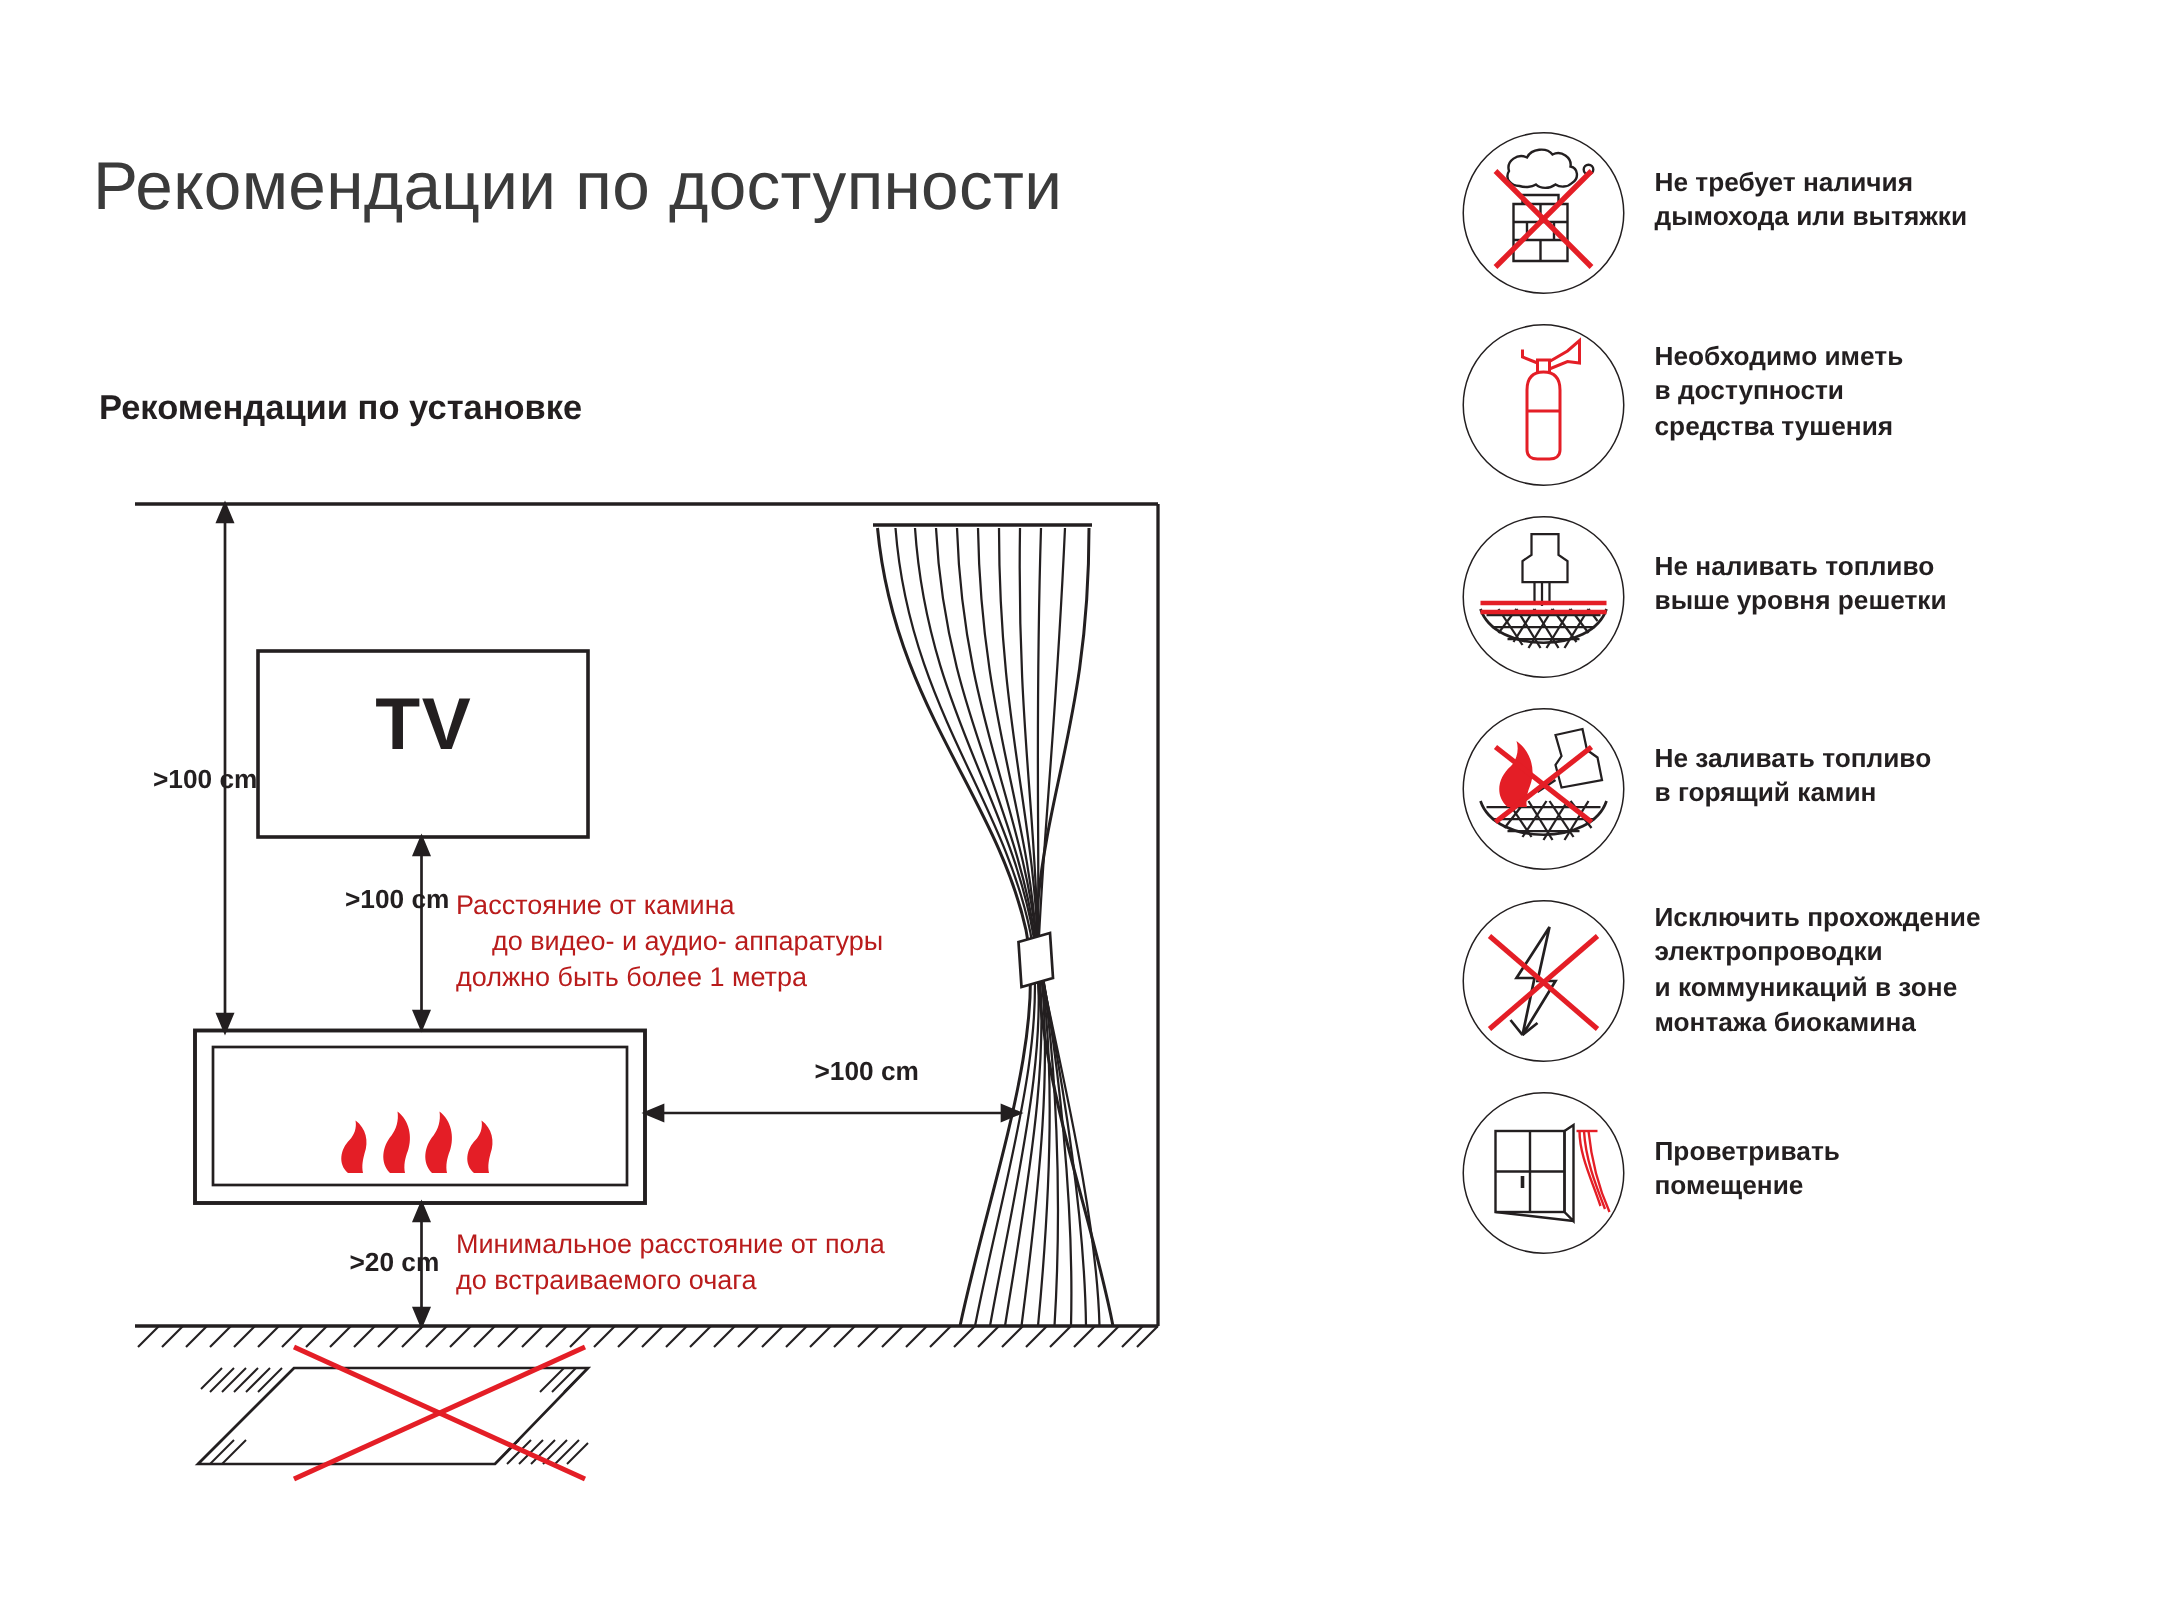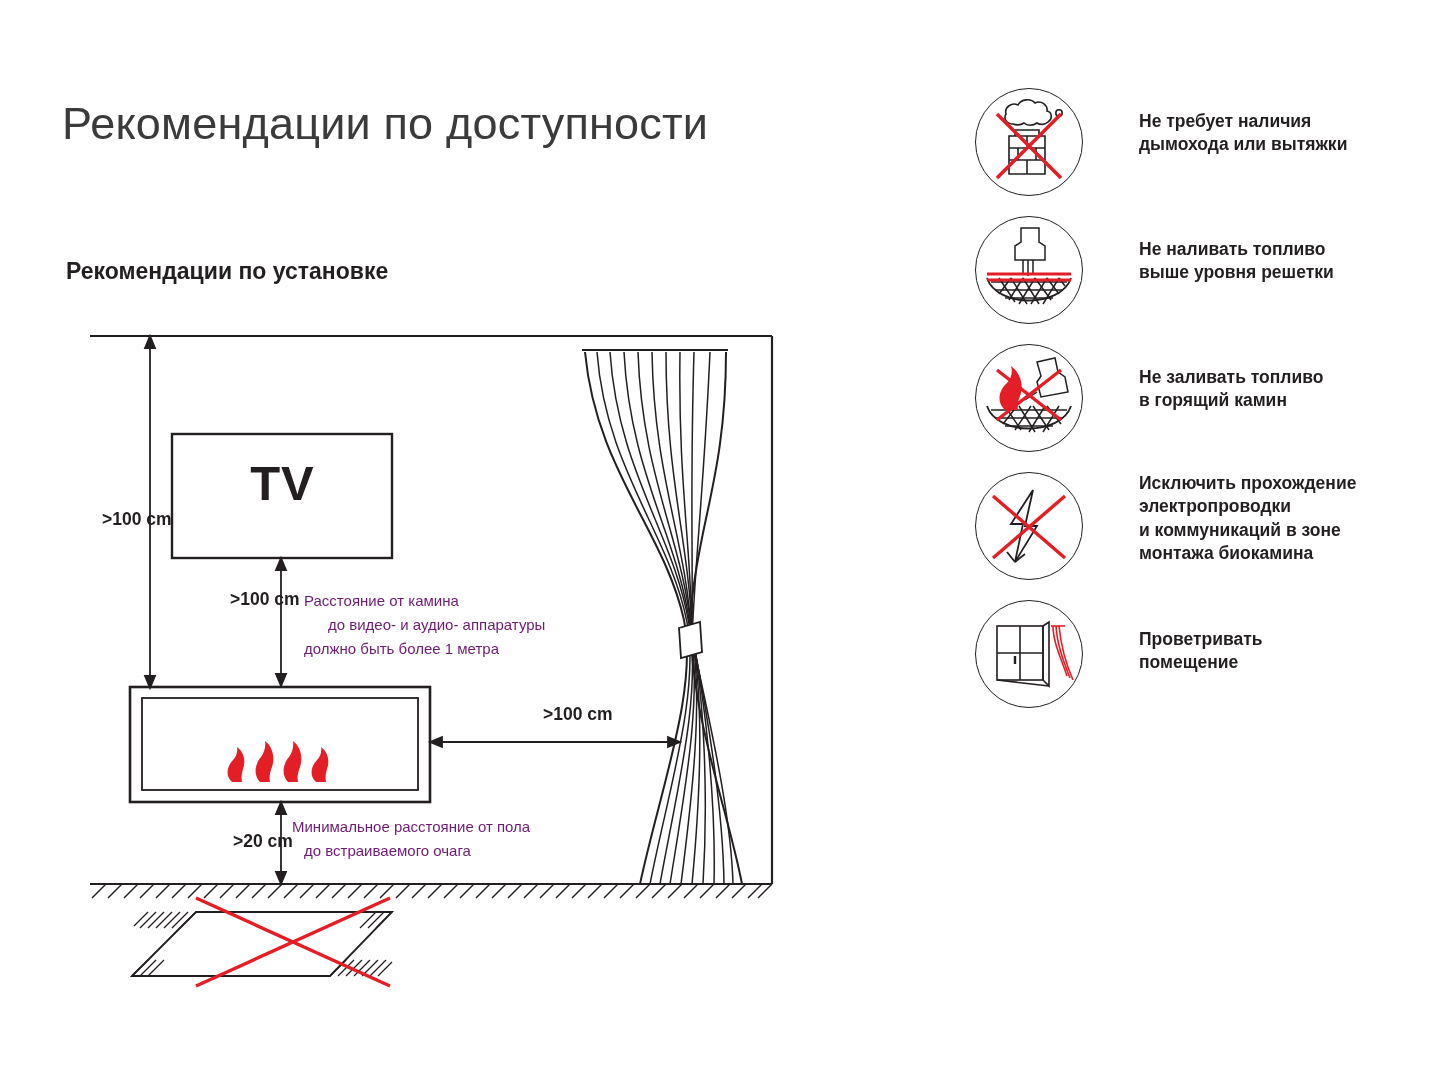--- a/index.html
+++ b/index.html
@@ -13,29 +13,29 @@
   }
   #section-title{
     position:absolute;left:66px;top:258px;
     font-size:23px;font-weight:700;color:#231f20;
   }
 
   
   #diagram{position:absolute;left:0;top:0;width:930px;height:824px;}
 
   .lbl{position:absolute;font-size:17.5px;font-weight:700;color:#231f20;white-space:nowrap;margin-left:44px;}
-  .desc{position:absolute;font-size:15px;font-weight:400;color:#701a75;line-height:1.45;white-space:nowrap;}
+  .desc{position:absolute;font-size:18px;font-weight:400;color:#b91c1c;line-height:1.45;white-space:nowrap;}
   #tv-text{
     position:absolute;left:175px;top:455px;width:215px;text-align:center;
     font-size:49px;font-weight:700;color:#231f20;letter-spacing:1px;
   }
 
   
   #right-col{position:absolute;left:975px;top:88px;width:460px;}
-  .row{position:relative;display:flex;align-items:flex-start;margin-bottom:18px;gap:36px;}
+  .row{position:relative;display:flex;align-items:flex-start;margin-bottom:18px;}
   .row .icon-wrap{flex:0 0 110px;height:110px;position:relative;}
   .row .txt{
     font-size:17.5px;font-weight:700;line-height:1.33;color:#231f20;
     padding-left:18px;padding-top:4px;white-space:pre-line;
   }
   .r1 .txt{padding-top:22px;}
   .r2 .txt{padding-top:10px;}
   .r3 .txt{padding-top:22px;}
   .r4 .txt{padding-top:22px;}
   .r5 .txt{padding-top:0px;}
@@ -198,21 +198,21 @@
 
   <div class="lbl" style="left:58px;top:509px;">&gt;100 cm</div>
   <div class="lbl" style="left:186px;top:589px;">&gt;100 cm</div>
   <div class="lbl" style="left:499px;top:704px;">&gt;100 cm</div>
   <div class="lbl" style="left:189px;top:831px;">&gt;20 cm</div>
 
   <div class="desc" style="left:304px;top:590px;">Расстояние от камина</div>
   <div class="desc" style="left:304px;top:614px;margin-left:24px;">до видео- и аудио- аппаратуры</div>
   <div class="desc" style="left:304px;top:638px;">должно быть более 1 метра</div>
 
-  <div class="desc" style="left:292px;top:816px;">Минимальное расстояние от пола</div>
+  <div class="desc" style="left:304px;top:816px;">Минимальное расстояние от пола</div>
   <div class="desc" style="left:304px;top:840px;">до встраиваемого очага</div>
 </div>
 
 <div id="right-col">
 
   <div class="row r1">
     <div class="icon-wrap">
       <div class="circle"></div>
       <svg width="108" height="108" viewBox="0 0 108 108">
         <g stroke="#231f20" fill="none" stroke-width="1.6">
@@ -234,20 +234,42 @@
         <g stroke="#e41e26" stroke-width="3.6">
           <line x1="22" y1="26" x2="86" y2="90"></line>
           <line x1="86" y1="26" x2="22" y2="90"></line>
         </g>
       </svg>
     </div>
     <div class="txt">Не требует наличия
 дымохода или вытяжки</div>
   </div>
 
+  <div class="row r2">
+    <div class="icon-wrap">
+      <div class="circle"></div>
+      <svg width="108" height="108" viewBox="0 0 108 108">
+        <g stroke="#e41e26" fill="none" stroke-width="2">
+
+          <path d="M43 44 c0 -8 4 -12 11 -12 c7 0 11 4 11 12 l0 40 c0 4 -3 6 -7 6 l-8 0 c-4 0 -7 -2 -7 -6 z"></path>
+
+          <path d="M50 32 L50 24 L58 24 L58 32"></path>
+
+          <path d="M50 26 L40 22 L40 17"></path>
+
+          <path d="M58 25 L70 18 L78 11 L78 26 L70 25 L58 30 Z"></path>
+
+          <line x1="43" y1="58" x2="65" y2="58"></line>
+        </g>
+      </svg>
+    </div>
+    <div class="txt">Необходимо иметь
+в доступности
+средства тушения</div>
+  </div>
 
   <div class="row r3">
     <div class="icon-wrap">
       <div class="circle"></div>
       <svg width="108" height="108" viewBox="0 0 108 108">
         <g stroke="#231f20" fill="none" stroke-width="1.5">
 
           <path d="M46 12 L64 12 L64 26 L70 30 L70 44 L40 44 L40 30 L46 26 Z"></path>
 
           <path d="M48 44 L48 58"></path>

